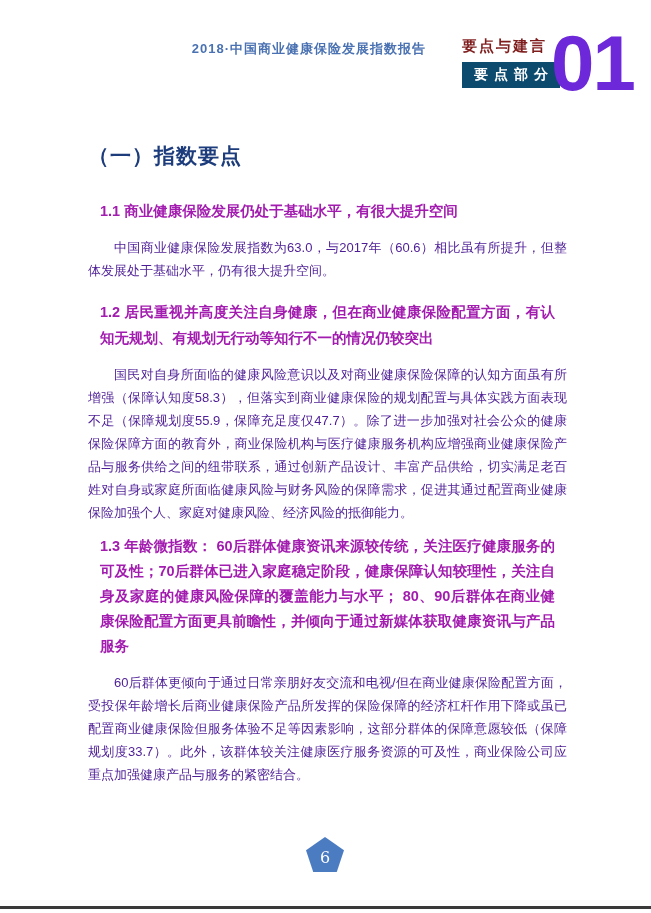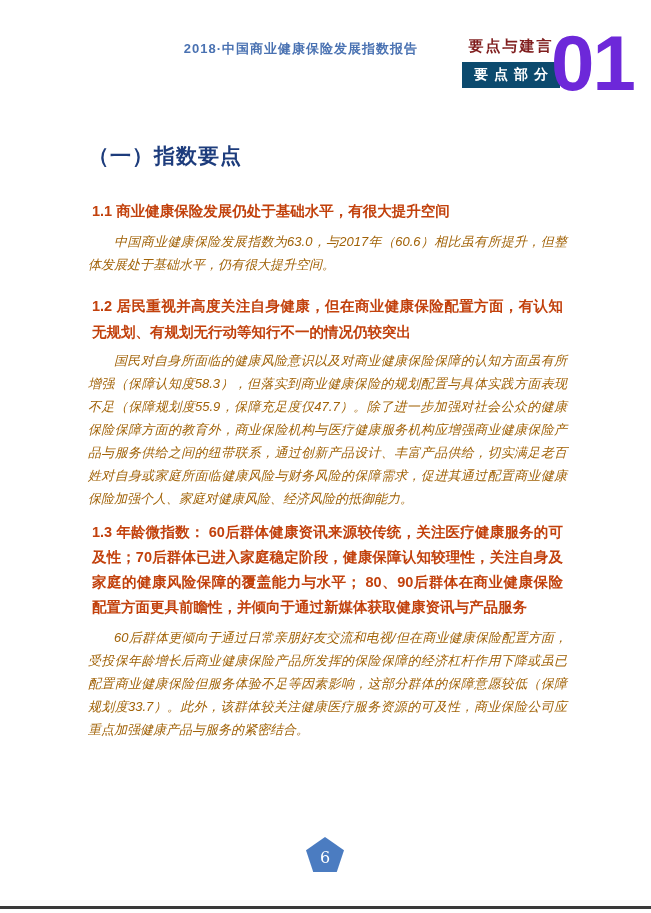--- a/index.html
+++ b/index.html
@@ -6,21 +6,21 @@
   .page{
     position:relative;
     width:651px;height:913px;
     margin:0 auto;
     background:#ffffff;
     overflow:hidden;
     font-family:"Liberation Sans","DejaVu Sans",sans-serif;
   }
 
   
-  .header{position:absolute;top:0;left:0;right:12px;height:130px;text-align:center;}
+  .header{position:absolute;top:0;left:0;right:4px;height:130px;}
   .report-title{
     position:absolute;top:40px;right:221px;
     font-size:13px;font-weight:bold;letter-spacing:1px;
     color:#4a72b2;white-space:nowrap;
   }
   .section-block{position:absolute;top:37px;left:462px;}
   .section-label{
     font-size:15px;font-weight:bold;letter-spacing:2px;
     color:#7f1d1d;white-space:nowrap;
   }
@@ -37,30 +37,30 @@
   }
 
   
   .content{position:absolute;top:0;left:88px;width:479px;}
   .main-heading{
     margin:143px 0 0 0;
     font-size:21px;font-weight:bold;color:#1d3c7c;
     line-height:26px;letter-spacing:1px;
   }
   .sec-title{
-    font-size:14.5px;font-weight:bold;color:#c2410c;
-    line-height:26px;text-align:justify;margin:4px;
+    font-size:14.5px;font-weight:bold;color:#a21caf;
+    line-height:26px;text-align:justify;margin:12px;
   }
   .sec-title.t1{margin-top:29px;}
   .sec-title.t2{margin-top:17px;}
   .sec-title.t3{margin-top:10px;line-height:25px;}
   .body-par{
     margin:4px 0 0 0;
-    font-size:13px;line-height:23px;color:#a16207;
-    text-align:justify;text-indent:2em;font-style:italic;
+    font-size:13px;line-height:23px;color:#4c1d95;
+    text-align:justify;text-indent:2em;
   }
   .body-par.first{margin-top:6px;}
 
   
   .pentagon-badge{
     position:absolute;left:306px;top:837px;
     width:38px;height:35px;
     background:#4b7cc1;
     clip-path:polygon(50% 0%,100% 38%,81% 100%,19% 100%,0% 38%);
     display:flex;align-items:center;justify-content:center;

